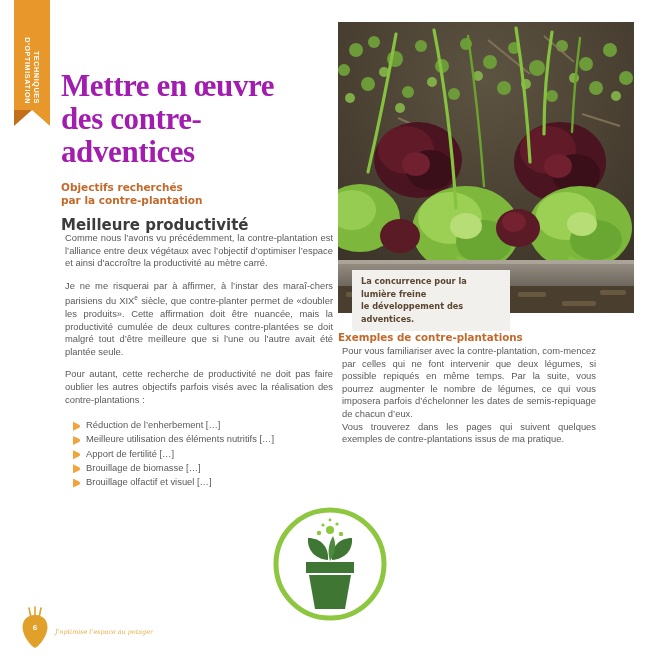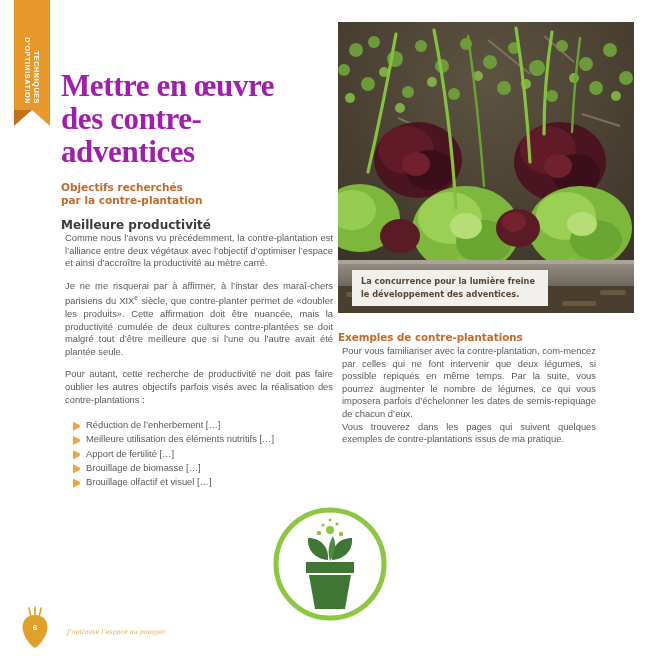--- a/index.html
+++ b/index.html
@@ -86,21 +86,21 @@
     color: #C2692B;
     font-weight: bold;
     font-size: 10.5px;
     line-height: 13px;
     margin-bottom: 12px;
     font-family: "DejaVu Sans", sans-serif;
   }
   .sub-head {
     color: #3b3b3b;
     font-weight: bold;
-    font-size: 12px;
+    font-size: 15px;
     line-height: 12px;
     margin-bottom: 1px;
     font-family: "DejaVu Sans", sans-serif;
   }
   .body-text {
     color: #59595b;
     font-size: 9.4px;
     line-height: 12.6px;
     text-align: justify;
     margin: 0 0 10px 4px;
@@ -148,21 +148,21 @@
     width: 296px;
     height: 291px;
     overflow: hidden;
     background: #4d6b2a;
   }
   .photo svg { display: block; width: 100%; height: 100%; }
   .photo-caption {
     position: absolute;
     left: 352px;
     top: 270px;
-    width: 196px;
+    width: 158px;
     background: #f2f0ec;
     color: #5a4632;
     font-size: 8.2px;
     line-height: 12.5px;
     font-weight: bold;
     padding: 5px 9px 6px 9px;
     box-sizing: border-box;
     font-family: "DejaVu Sans", sans-serif;
   }
 
@@ -196,21 +196,21 @@
     text-align: center;
     color: #ffffff;
     font-size: 8px;
     font-weight: bold;
     z-index: 2;
   }
   .footer-text {
     color: #E8AE4B;
     font-size: 6.4px;
     font-style: italic;
-    margin-left: 15px;
+    margin-left: 3px;
     margin-bottom: 12px;
     white-space: nowrap;
     font-family: "DejaVu Serif", serif;
   }
 </style>
 </head>
 <body>
 
 <div id="page">
 

